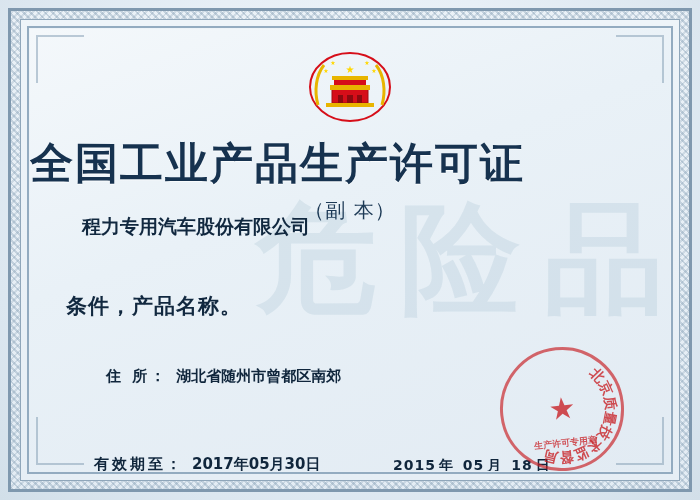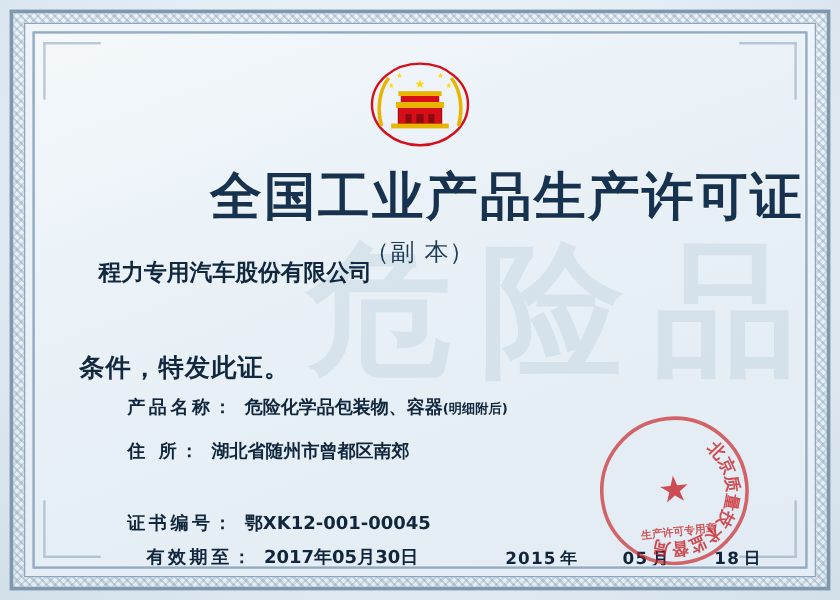--- a/index.html
+++ b/index.html
@@ -89,21 +89,21 @@
   }
   .corner-orn.tl { left: 6px; top: 6px; border-right: none; border-bottom: none; }
   .corner-orn.tr { right: 6px; top: 6px; border-left: none; border-bottom: none; }
   .corner-orn.bl { left: 6px; bottom: 6px; border-right: none; border-top: none; }
   .corner-orn.br { right: 6px; bottom: 6px; border-left: none; border-top: none; }
 
   .title {
     position: absolute;
     top: 106px;
     width: 100%;
-    text-align: right;
+    text-align: left;
     font-size: 43px;
     font-weight: bold;
     color: #16324f;
     letter-spacing: 2px;
     text-shadow: 0 1px 0 rgba(255,255,255,.7);
   }
   .subtitle {
     position: absolute;
     top: 168px;
     width: 100%;
@@ -153,32 +153,32 @@
     margin-left: 8px;
   }
   .field .fnote {
     font-size: 11px;
     font-weight: bold;
   }
   .f-product { top: 301px; left: 76px; }
   .f-address { top: 338px; left: 76px; }
   .f-prodaddr { top: 368px; left: 76px; }
   .f-certno  { top: 398px; left: 76px; }
-  .f-valid   { top: 426px; left: 92px; }
+  .f-valid   { top: 426px; left: 64px; }
 
   .date-line {
     position: absolute;
     top: 428px;
     left: 360px;
     font-size: 14px;
     font-weight: bold;
     color: #10263c;
     letter-spacing: 1px;
   }
-  .date-line .dnum { padding: 0 3px; margin-left: 28px; }
+  .date-line .dnum { padding: 0 3px; }
   
   .seal {
     position: absolute;
     right: 46px;
     top: 318px;
     width: 118px;
     height: 118px;
     border-radius: 50%;
     border: 3px solid rgba(200, 30, 35, 0.72);
     color: rgba(200, 30, 35, 0.82);
@@ -248,34 +248,28 @@
         <text x="59" y="14" font-size="6" fill="#ffd800" text-anchor="middle">★</text>
         <text x="18" y="22" font-size="6" fill="#ffd800" text-anchor="middle">★</text>
         <text x="66" y="22" font-size="6" fill="#ffd800" text-anchor="middle">★</text>
       </svg>
     </div>
 
     <div class="title">全国工业产品生产许可证</div>
     <div class="subtitle">（副  本）</div>
 
     <div class="company">程力专用汽车股份有限公司</div>
-    <div class="body-line2">条件，特发此证。</div>
-
-    <div class="field f-product">
-      <span class="flabel">产品名称：</span><span class="fvalue">危险化学品包装物、容器</span><span class="fnote">(明细附后)</span>
-    </div>
+    <div class="body-line2">条件，产品名称。</div>
+
 
     <div class="field f-address">
       <span class="flabel">住    所：</span><span class="fvalue">湖北省随州市曾都区南郊</span>
     </div>
 
 
-    <div class="field f-certno">
-      <span class="flabel">证书编号：</span><span class="fvalue">鄂XK12-001-00045</span>
-    </div>
 
     <div class="field f-valid">
       <span class="flabel">有效期至：</span><span class="fvalue">2017年05月30日</span>
     </div>
 
     <div class="date-line">
       <span class="dnum">2015</span><span>年</span>
       <span class="dnum">05</span><span>月</span>
       <span class="dnum">18</span><span>日</span>
     </div>

